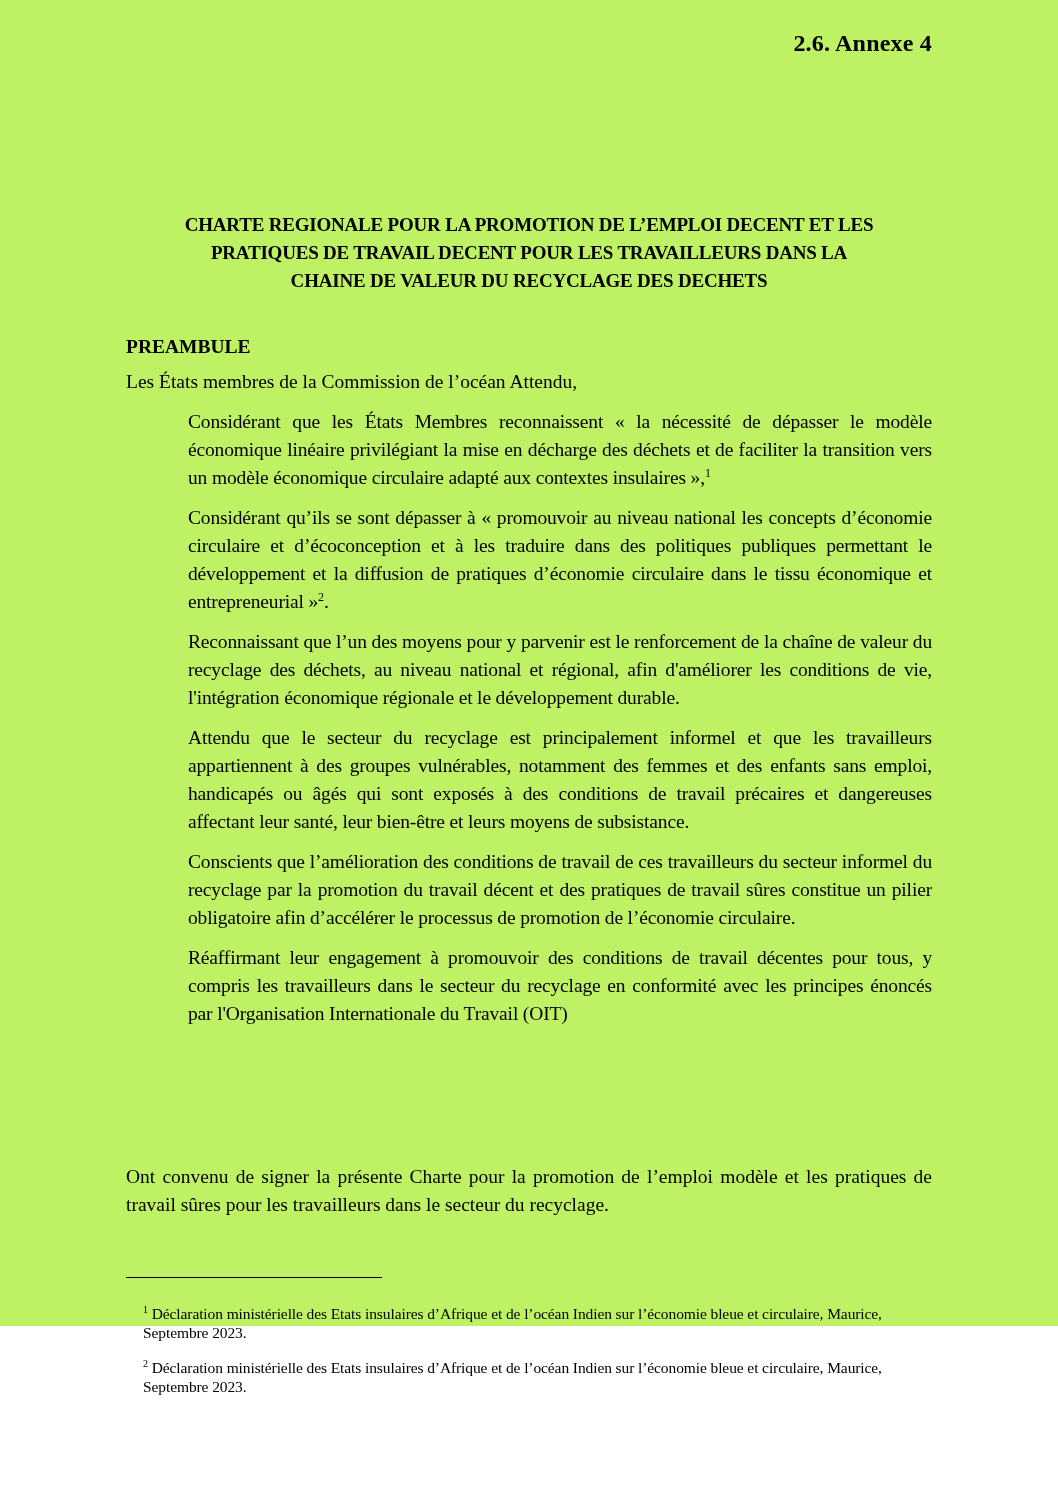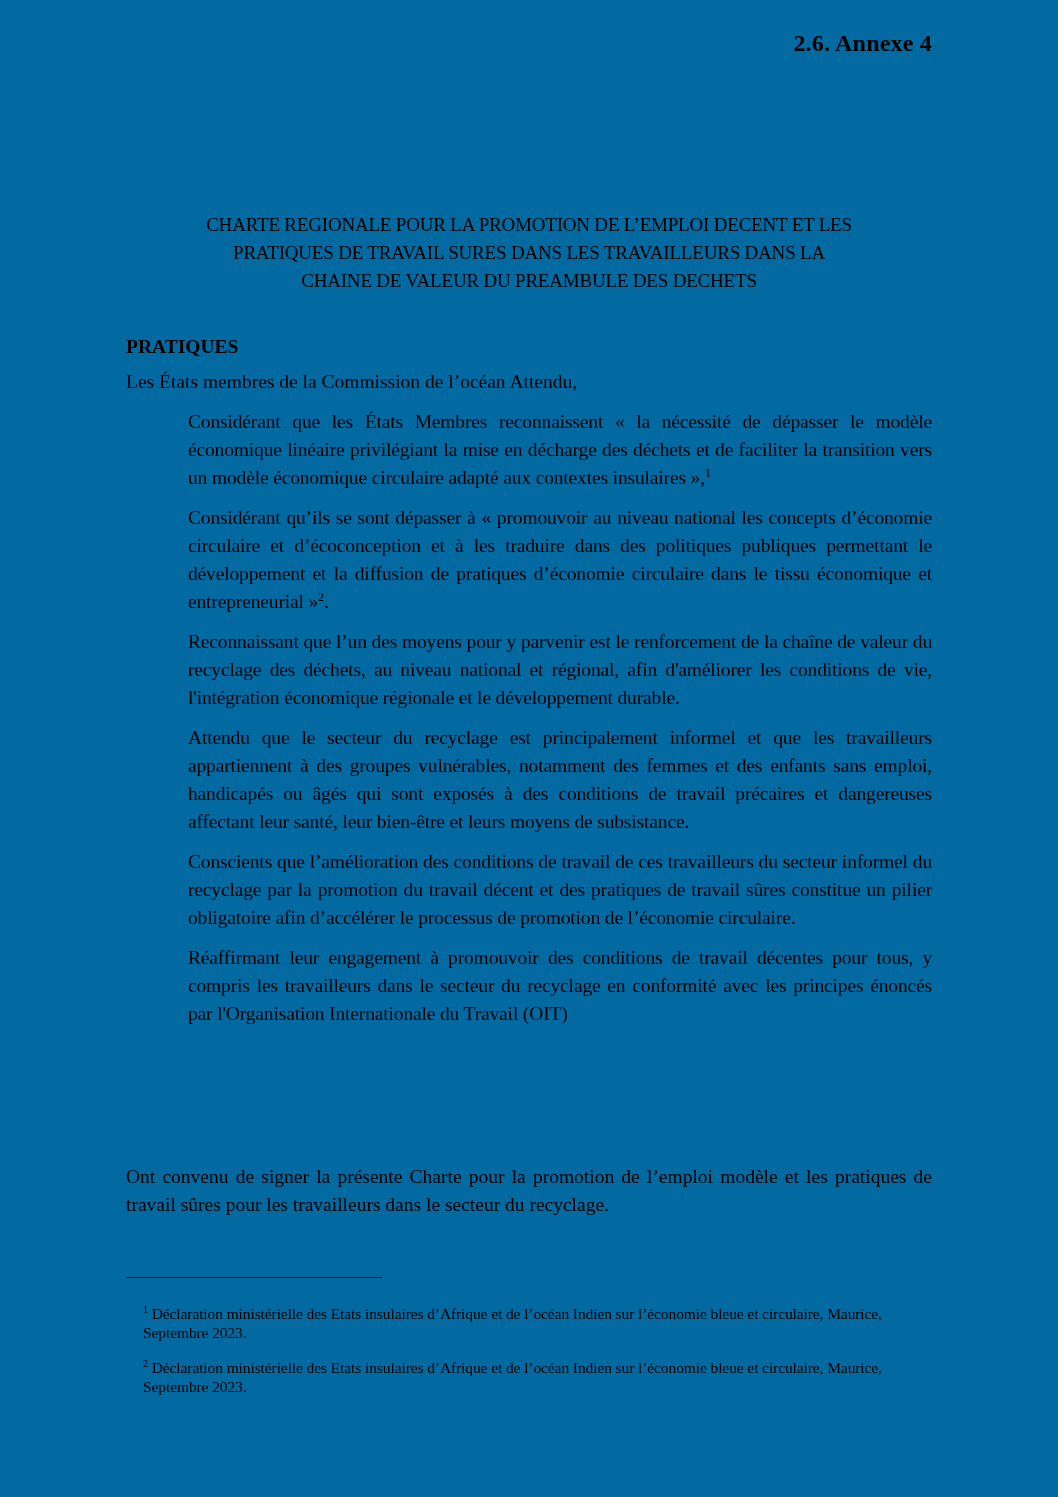--- a/index.html
+++ b/index.html
@@ -12,39 +12,39 @@
       height: 1497px;
       position: relative;
       overflow: hidden;
       font-family: "Liberation Serif", "DejaVu Serif", serif;
       color: #000000;
     }
     .page {
       position: absolute;
       left: 0; top: 0;
       width: 1058px;
-      height: 1497px;
-      background: #0369a1;
+      height: 1326px;
+      background: #bef264;
     }
     .annex-label {
       position: absolute;
       top: 30px;
       right: 126px;
       font-size: 24px;
       font-weight: bold;
       letter-spacing: 0.2px;
     }
     .title {
       position: absolute;
       top: 211px;
       left: 126px;
       width: 806px;
       text-align: center;
       font-size: 19px;
-      font-weight: normal;
+      font-weight: bold;
       line-height: 28px;
       letter-spacing: -0.2px;
     }
     .section-heading {
       position: absolute;
       top: 336px;
       left: 126px;
       font-size: 19.5px;
       font-weight: bold;
     }
@@ -98,25 +98,25 @@
   </style>
 </head>
 <body>
 
 <div class="page">
 
   <div class="annex-label">2.6. Annexe 4</div>
 
   <div class="title">
     <div>CHARTE REGIONALE POUR LA PROMOTION DE L’EMPLOI DECENT ET LES</div>
-    <div>PRATIQUES DE TRAVAIL SURES DANS LES TRAVAILLEURS DANS LA</div>
-    <div>CHAINE DE VALEUR DU PREAMBULE DES DECHETS</div>
+    <div>PRATIQUES DE TRAVAIL DECENT POUR LES TRAVAILLEURS DANS LA</div>
+    <div>CHAINE DE VALEUR DU RECYCLAGE DES DECHETS</div>
   </div>
 
-  <div class="section-heading">PRATIQUES</div>
+  <div class="section-heading">PREAMBULE</div>
 
   <div class="body-text intro">Les États membres de la Commission de l’océan Attendu,</div>
 
   <div class="indented-block">
     <p><span>Considérant que les États Membres reconnaissent « la nécessité de dépasser le modèle économique linéaire privilégiant la mise en décharge des déchets et de faciliter la transition vers un modèle économique circulaire adapté aux contextes insulaires »,</span><sup>1</sup><span></span></p>
     <p><span>Considérant qu’ils se sont dépasser à « promouvoir au niveau national les concepts d’économie circulaire et d’écoconception et à les traduire dans des politiques publiques permettant le développement et la diffusion de pratiques d’économie circulaire dans le tissu économique et entrepreneurial »</span><sup>2</sup><span>.</span></p>
     <p><span>Reconnaissant que l’un des moyens pour y parvenir est le renforcement de la chaîne de valeur du recyclage des déchets, au niveau national et régional, afin d'améliorer les conditions de vie, l'intégration économique régionale et le développement durable.</span></p>
     <p><span>Attendu que le secteur du recyclage est principalement informel et que les travailleurs appartiennent à des groupes vulnérables, notamment des femmes et des enfants sans emploi, handicapés ou âgés qui sont exposés à des conditions de travail précaires et dangereuses affectant leur santé, leur bien-être et leurs moyens de subsistance.</span></p>
     <p><span>Conscients que l’amélioration des conditions de travail de ces travailleurs du secteur informel du recyclage par la promotion du travail décent et des pratiques de travail sûres constitue un pilier obligatoire afin d’accélérer le processus de promotion de l’économie circulaire.</span></p>
     <p><span>Réaffirmant leur engagement à promouvoir des conditions de travail décentes pour tous, y compris les travailleurs dans le secteur du recyclage en conformité avec les principes énoncés par l'Organisation Internationale du Travail (OIT)</span></p>

